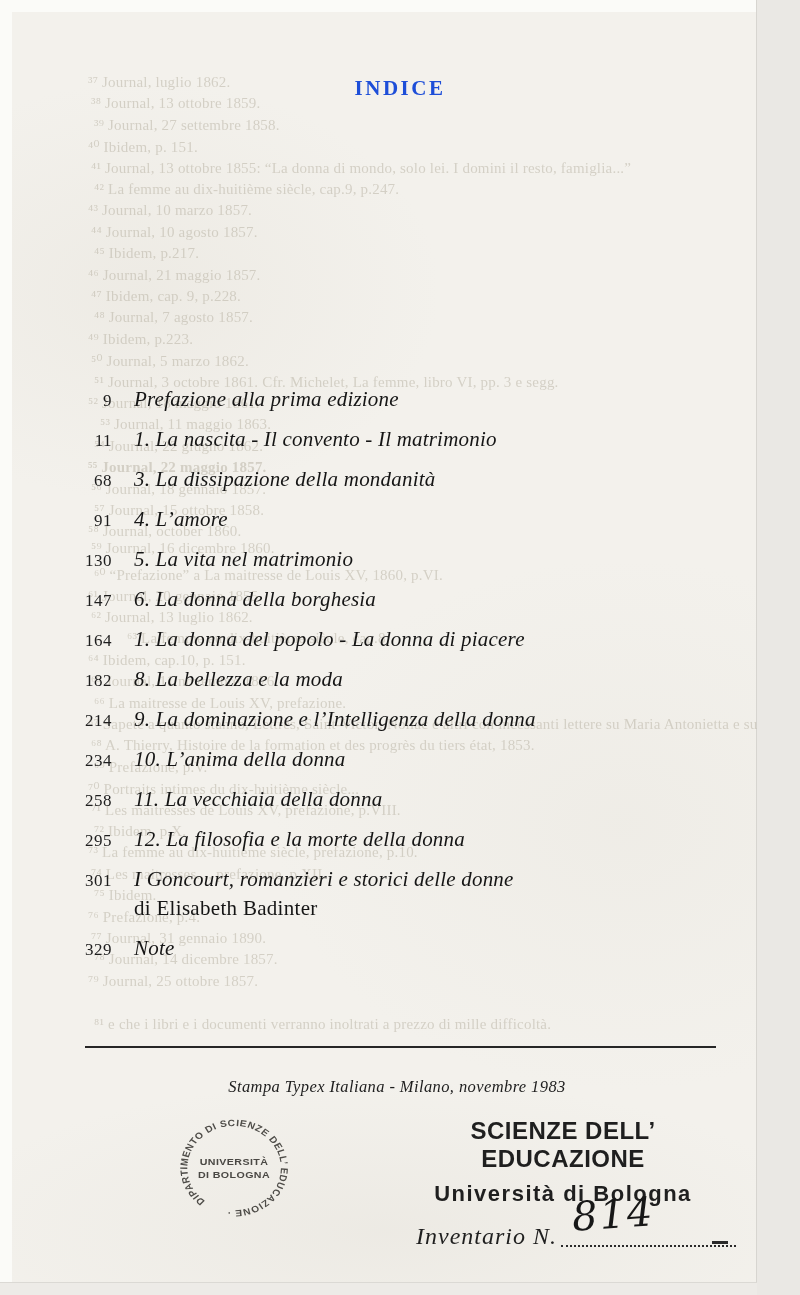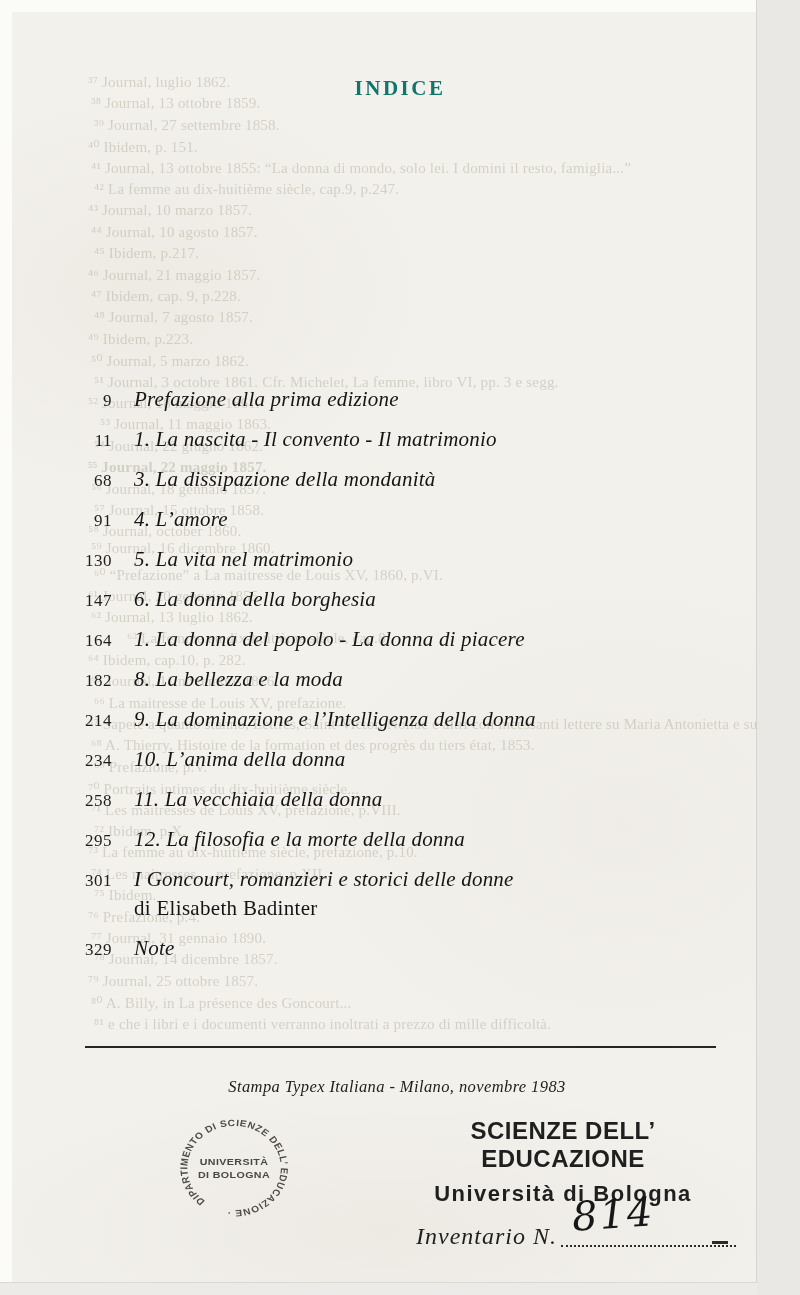--- a/index.html
+++ b/index.html
@@ -35,21 +35,21 @@
     position:absolute;white-space:nowrap;
     font:15px "Liberation Serif","DejaVu Serif",serif;
     color:#b6b0a1;opacity:.5;filter:blur(.4px);
     letter-spacing:.2px;
   }
 
   .page-title{
     position:absolute;left:0;top:76px;width:800px;margin:0;
     text-align:center;
     font:600 21px "Liberation Serif","DejaVu Serif",serif;
-    letter-spacing:2.5px;color:#0f766e;
+    letter-spacing:2.5px;color:#1d4ed8;
   }
 
   .toc{
     position:absolute;left:60px;top:388px;width:660px;
     display:flex;flex-direction:column;gap:17px;
   }
   .toc-row{display:flex;align-items:baseline;}
   .toc-num{
     flex:0 0 52px;text-align:right;padding-right:22px;
     font:17px "Liberation Serif","DejaVu Serif",serif;
@@ -153,37 +153,36 @@
     <div class="bl" style="left: 94px; top: 437.8px;">⁵⁴ Journal, 22 giugno 1862.</div>
     <div class="bl" style="left: 88px; top: 459.2px; font-weight: bold;">⁵⁵ Journal, 22 maggio 1857.</div>
     <div class="bl" style="left: 91px; top: 480.6px;">⁵⁶ Journal, 18 gennaio 1857.</div>
     <div class="bl" style="left: 94px; top: 502px;">⁵⁷ Journal, 15 ottobre 1858.</div>
     <div class="bl" style="left: 88px; top: 523.4px;">⁵⁸ Journal, october 1860.</div>
     <div class="bl" style="left: 91px; top: 540px;">⁵⁹ Journal, 16 dicembre 1860.</div>
     <div class="bl" style="left: 94px; top: 566.2px;">⁶⁰ “Prefazione” a La maitresse de Louis XV, 1860, p.VI.</div>
     <div class="bl" style="left: 88px; top: 587.6px;">⁶¹ Journal, 20 gennaio 1855.</div>
     <div class="bl" style="left: 91px; top: 609px;">⁶² Journal, 13 luglio 1862.</div>
     <div class="bl" style="left: 94px; top: 630.4px; margin-left: 33px;">⁶³ La femme au dix-huitième siècle, cap.8.</div>
-    <div class="bl" style="left: 88px; top: 651.8px;">⁶⁴ Ibidem, cap.10, p. 282.</div>
+    <div class="bl" style="left: 88px; top: 651.8px;">⁶⁴ Ibidem, cap.10, p. 151.</div>
     <div class="bl" style="left: 91px; top: 673.2px;">⁶⁵ Journal, 11 novembre 1876.</div>
     <div class="bl" style="left: 94px; top: 694.6px;">⁶⁶ La maitresse de Louis XV, prefazione.</div>
     <div class="bl" style="left: 88px; top: 716px;">⁶⁷ Sapete a quanto stanno, Lettres, Saint-Victor, Nollac e altri con incessanti lettere su Maria Antonietta e sulla Pompadour.</div>
     <div class="bl" style="left: 91px; top: 737.4px;">⁶⁸ A. Thierry, Histoire de la formation et des progrès du tiers état, 1853.</div>
     <div class="bl" style="left: 94px; top: 758.8px;">⁶⁹ Prefazione, p.V.</div>
     <div class="bl" style="left: 88px; top: 780.2px;">⁷⁰ Portraits intimes du dix-huitième siècle...</div>
     <div class="bl" style="left: 91px; top: 801.6px;">⁷¹ Les maitresses de Louis XV, prefazione, p.VIII.</div>
     <div class="bl" style="left: 94px; top: 823px;">⁷² Ibidem, p.X.</div>
     <div class="bl" style="left: 88px; top: 844.4px;">⁷³ La femme au dix-huitième siècle, prefazione, p.10.</div>
     <div class="bl" style="left: 91px; top: 865.8px;">⁷⁴ Les maitresses..., prefazione, p.XII.</div>
     <div class="bl" style="left: 94px; top: 887.2px;">⁷⁵ Ibidem.</div>
     <div class="bl" style="left: 88px; top: 908.6px;">⁷⁶ Prefazione, p.4.</div>
     <div class="bl" style="left: 91px; top: 930px;">⁷⁷ Journal, 31 gennaio 1890.</div>
     <div class="bl" style="left: 94px; top: 951.4px;">⁷⁸ Journal, 14 dicembre 1857.</div>
     <div class="bl" style="left: 88px; top: 972.8px;">⁷⁹ Journal, 25 ottobre 1857.</div>
-    <div class="bl" style="left: 91px; top: 994.2px;">⁸⁰ A. Billy, in La présence des Goncourt...</div>
     <div class="bl" style="left: 94px; top: 1015.6px;">⁸¹ e che i libri e i documenti verranno inoltrati a prezzo di mille difficoltà.</div>
   </div>
 
 <h1 class="page-title">INDICE</h1>
 
 <div class="toc" id="toc">
     <div class="toc-row">
       <span class="toc-num">9</span>
       <span class="toc-title">Prefazione alla prima edizione</span>
     </div>

